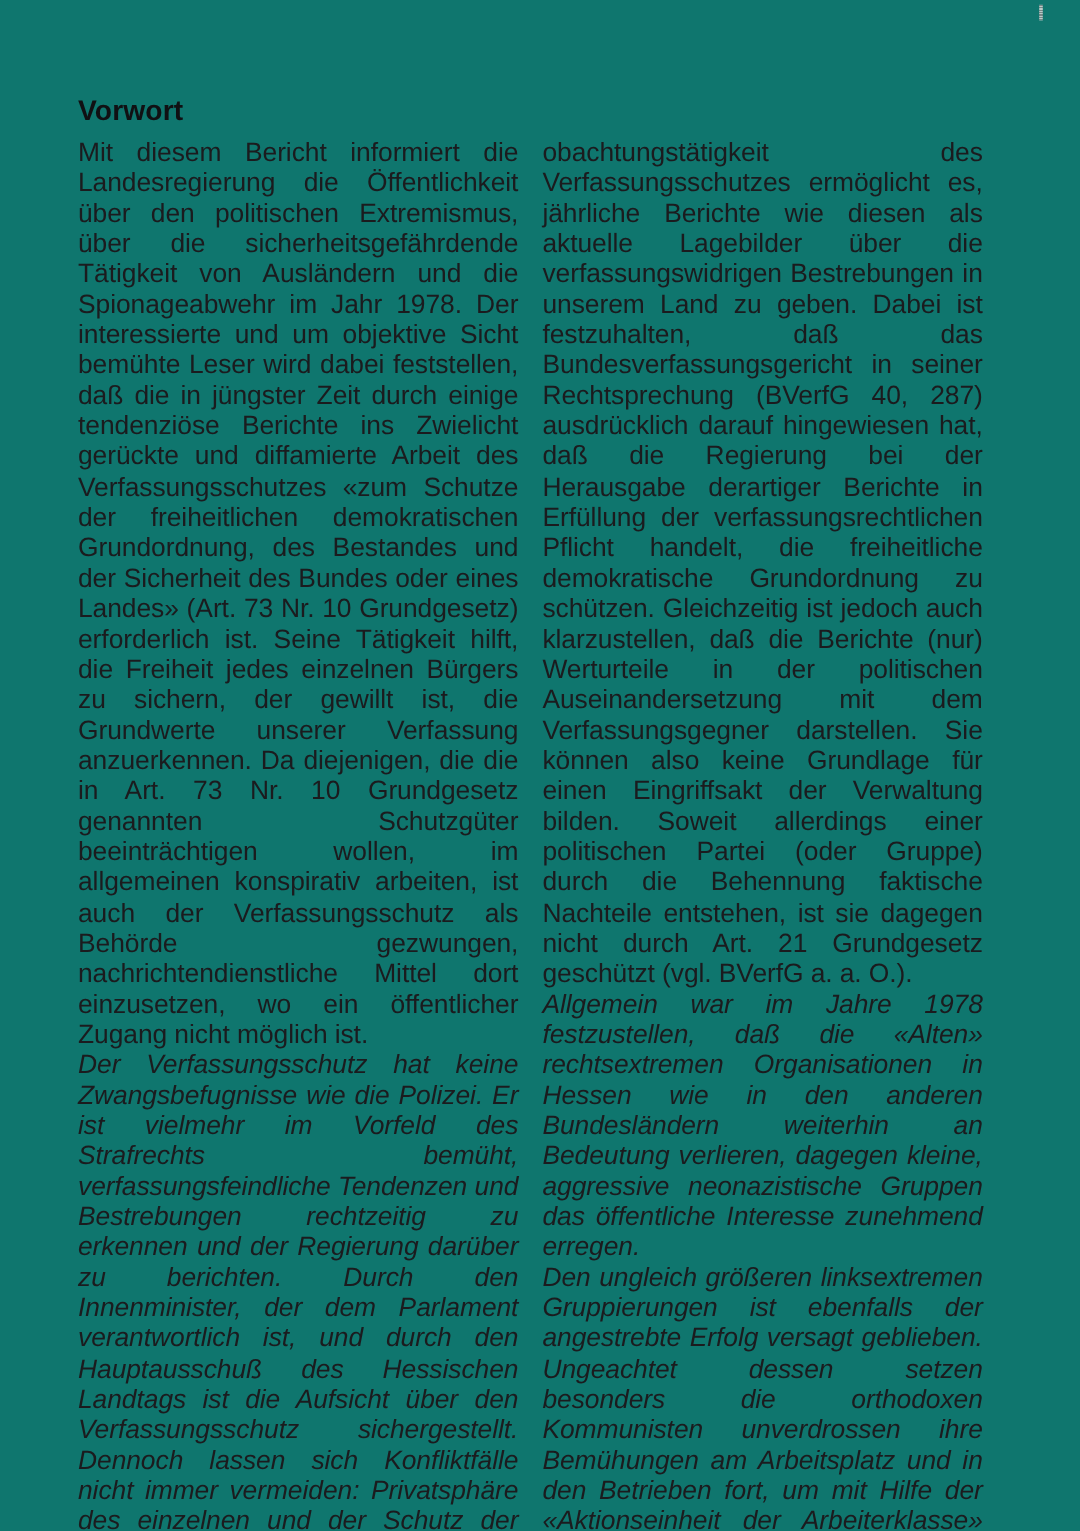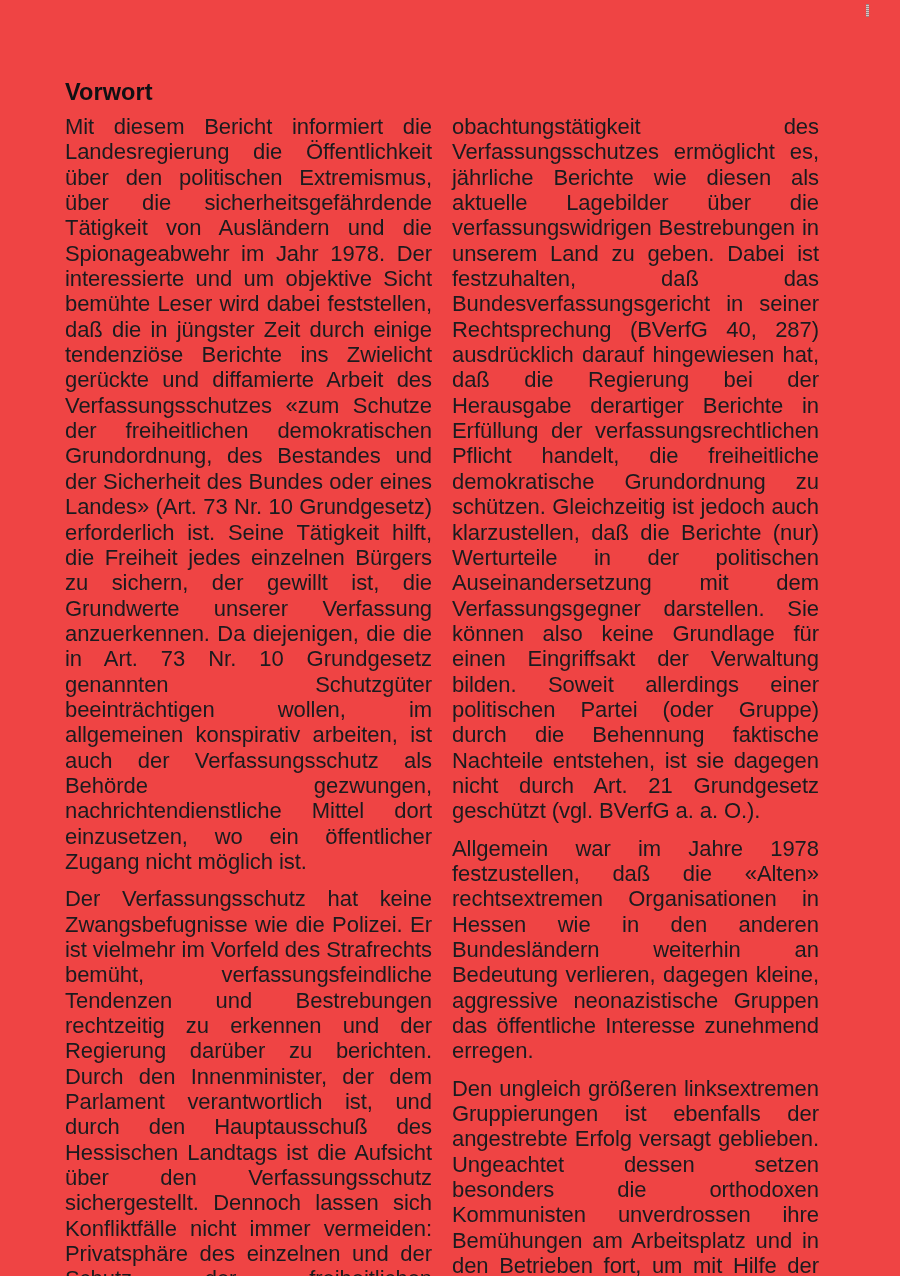--- a/index.html
+++ b/index.html
@@ -15,21 +15,21 @@
     overflow: hidden;
     font-family: "Liberation Sans", "DejaVu Sans", sans-serif;
     color: #17171a;
     -webkit-font-smoothing: none;
   }
 
   
   .page {
     position: absolute;
     inset: 0;
-    background: #ef4444;
+    background: #0f766e;
   }
 
   
   .scan-mark {
     position: absolute;
     top: 4px;
     left: 866px;
     width: 3px;
     height: 13px;
     background: repeating-linear-gradient(
@@ -70,21 +70,21 @@
     font-size: 22px;
     line-height: 25.35px;
     text-align: justify;
     text-justify: inter-word;
     word-spacing: -0.1px;
     letter-spacing: -0.05px;
     color: #1b1b1e;
     hyphens: manual;
   }
   
-  .para + .para { margin-top: 12px; }
+  .para + .para { margin-top: 0; font-style: italic; }
 
   
   .para:last-child { text-align: justify; }
 </style>
 </head>
 <body>
 
 <div class="page">
 
   <div class="scan-mark"></div>

